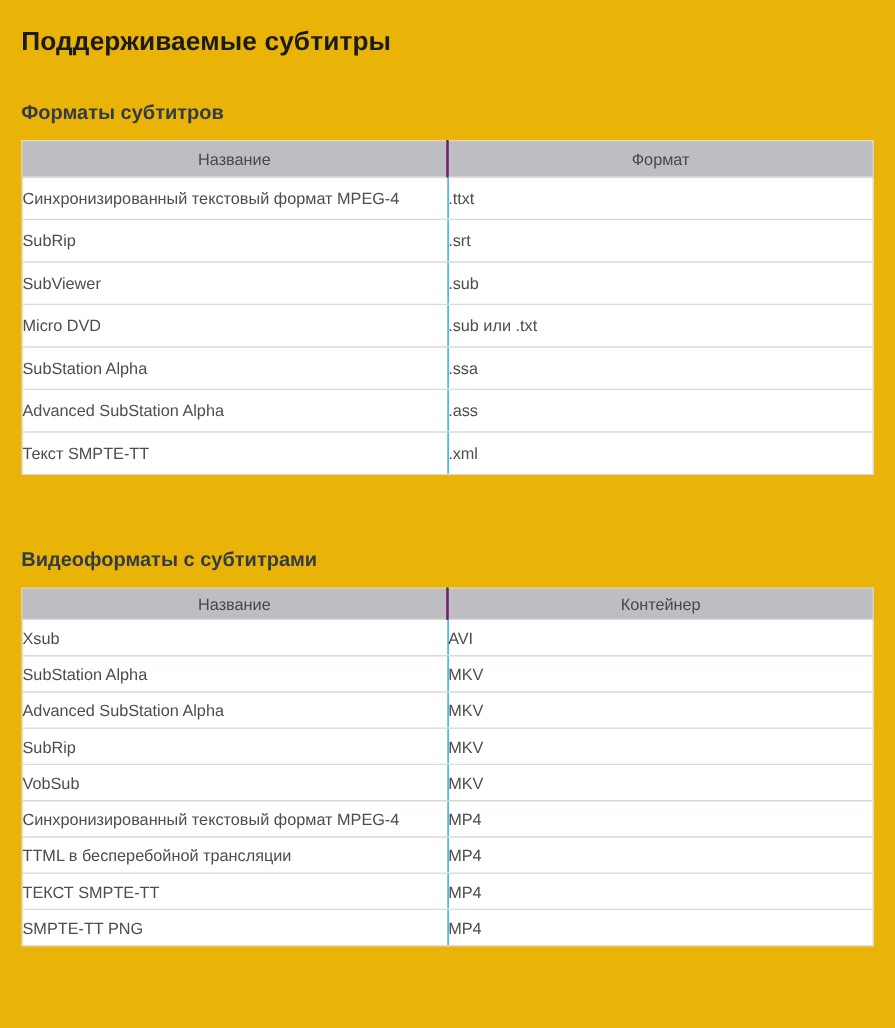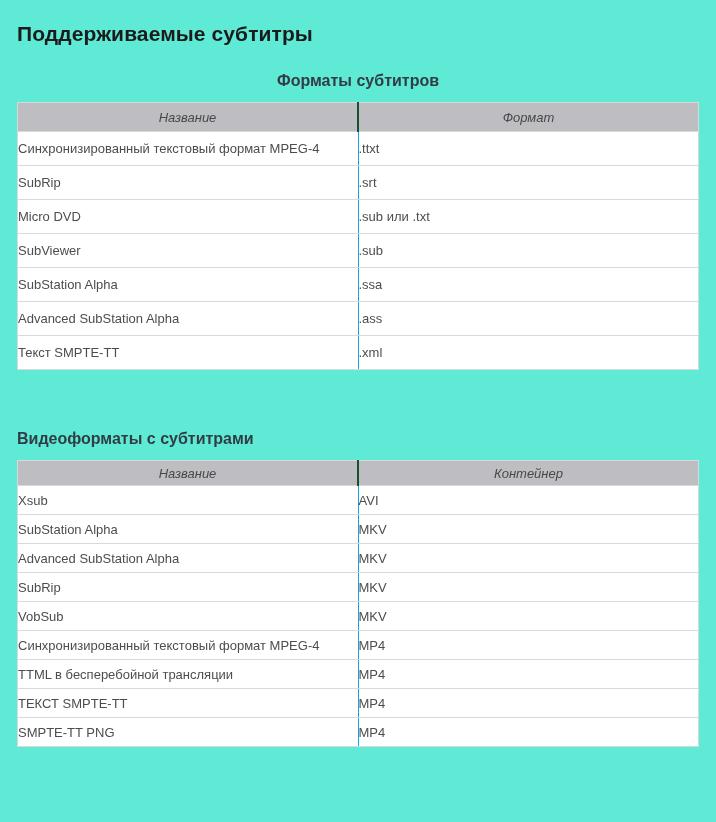--- a/index.html
+++ b/index.html
@@ -7,57 +7,56 @@
   html, body { background: #ffffff; }
   body {
     width: 716px;
     height: 822px;
     font-family: "Liberation Sans", sans-serif;
     overflow: hidden;
   }
   .page {
     width: 716px;
     min-height: 822px;
-    background: #5eead4;
+    background: #eab308;
     padding: 20px 17px 30px 17px;
   }
   .page-title {
     font-size: 21px;
     font-weight: 700;
     color: #1b1b1b;
     letter-spacing: 0.1px;
     margin-top: 2px;
   }
   .section { margin-top: 0; }
   .section-heading {
     font-size: 16px;
     font-weight: 700;
     color: #323c46;
     margin-top: 0;
   }
-  .section-1 .section-heading { margin-top: 26px; text-align: center; }
+  .section-1 .section-heading { margin-top: 36px; }
   .section-2 .section-heading { margin-top: 60px; }
   table.data-table {
     width: 682px;
     border-collapse: collapse;
     table-layout: fixed;
     margin-top: 12px;
     border: 1px solid #d9d9d9;
   }
   table.data-table th {
     background: #bebec2;
     color: #484848;
     font-weight: 400;
     font-size: 13px;
     text-align: center;
     vertical-align: middle;
     border-bottom: 1px solid #d9d9d9;
-    font-style: italic;
   }
-  table.data-table th + th { border-left: 2px solid #14532d; }
+  table.data-table th + th { border-left: 2px solid #701a75; }
   table.data-table td {
     color: #4d4d4d;
     font-size: 13px;
     text-align: left;
     vertical-align: middle;
     border-bottom: 1px solid #d9d9d9;
     background: #ffffff;
   }
   table.data-table td + td { border-left: 1px solid #0ea5e9; }
   
@@ -86,26 +85,26 @@
       <tbody>
             <tr>
               <td>Синхронизированный текстовый формат MPEG-4</td>
               <td>.ttxt</td>
             </tr>
             <tr>
               <td>SubRip</td>
               <td>.srt</td>
             </tr>
             <tr>
+              <td>SubViewer</td>
+              <td>.sub</td>
+            </tr>
+            <tr>
               <td>Micro DVD</td>
               <td>.sub или .txt</td>
-            </tr>
-            <tr>
-              <td>SubViewer</td>
-              <td>.sub</td>
             </tr>
             <tr>
               <td>SubStation Alpha</td>
               <td>.ssa</td>
             </tr>
             <tr>
               <td>Advanced SubStation Alpha</td>
               <td>.ass</td>
             </tr>
             <tr>

